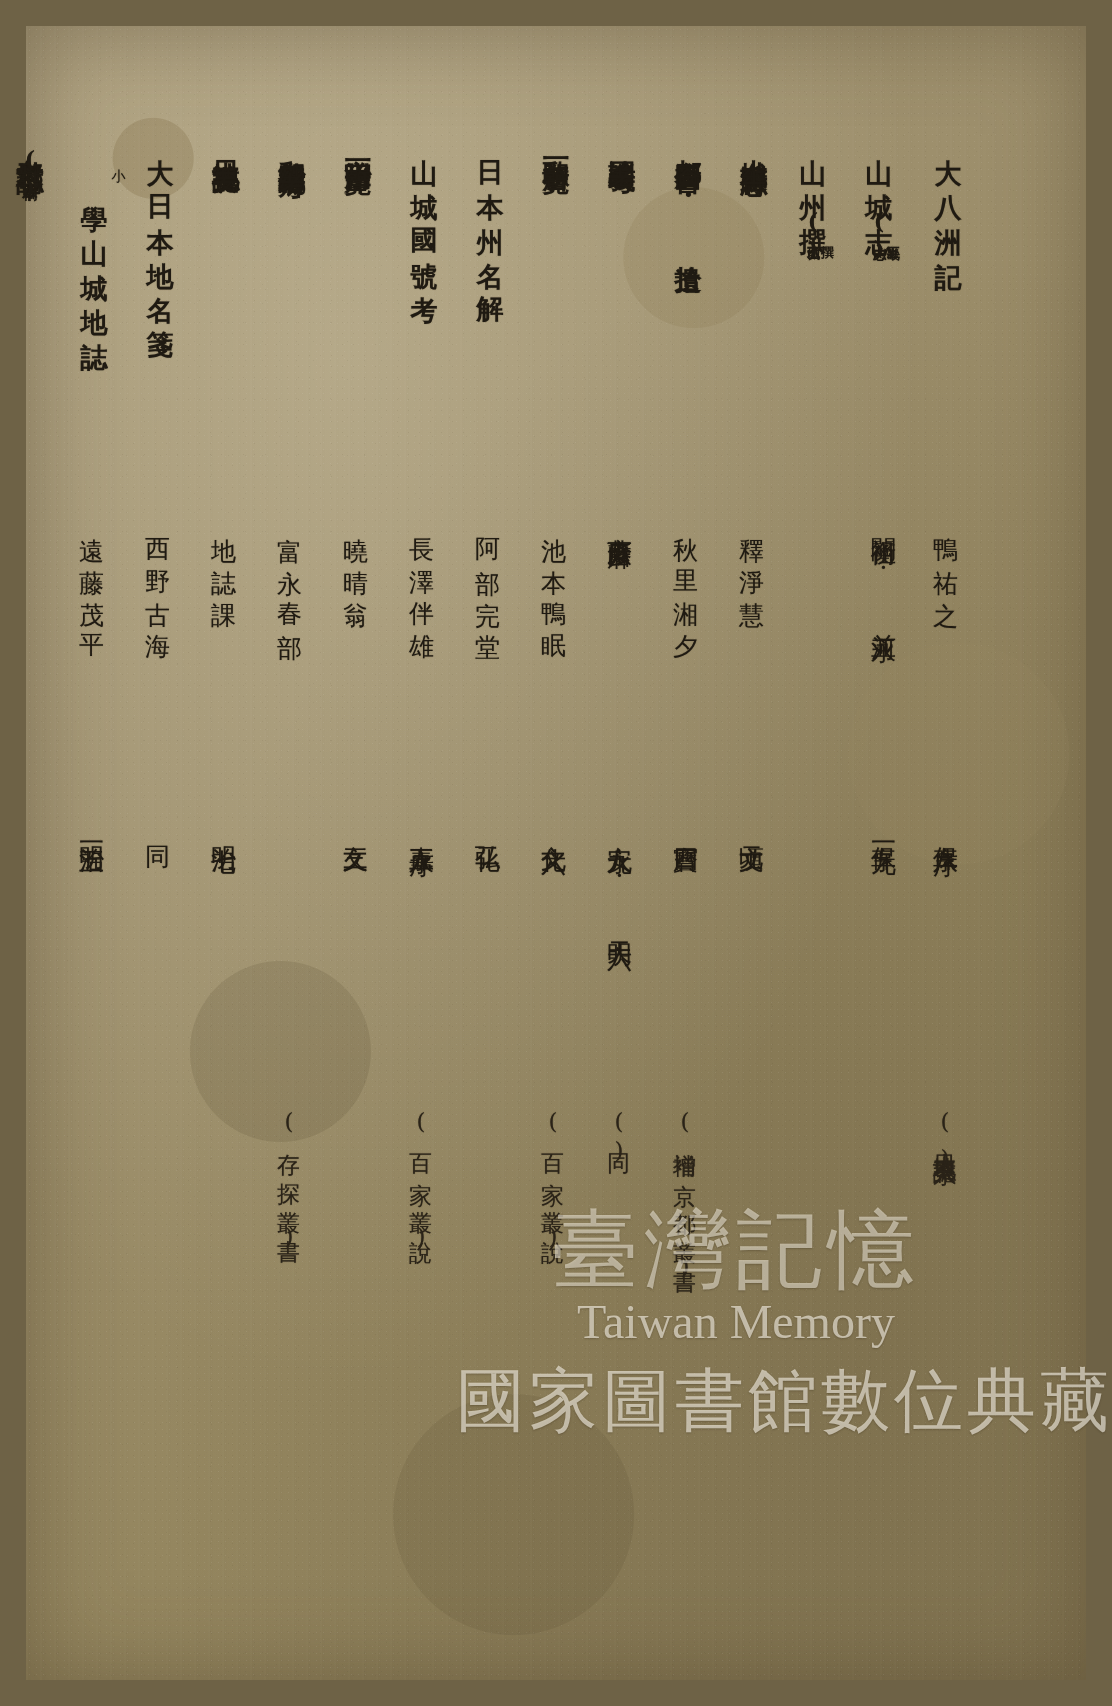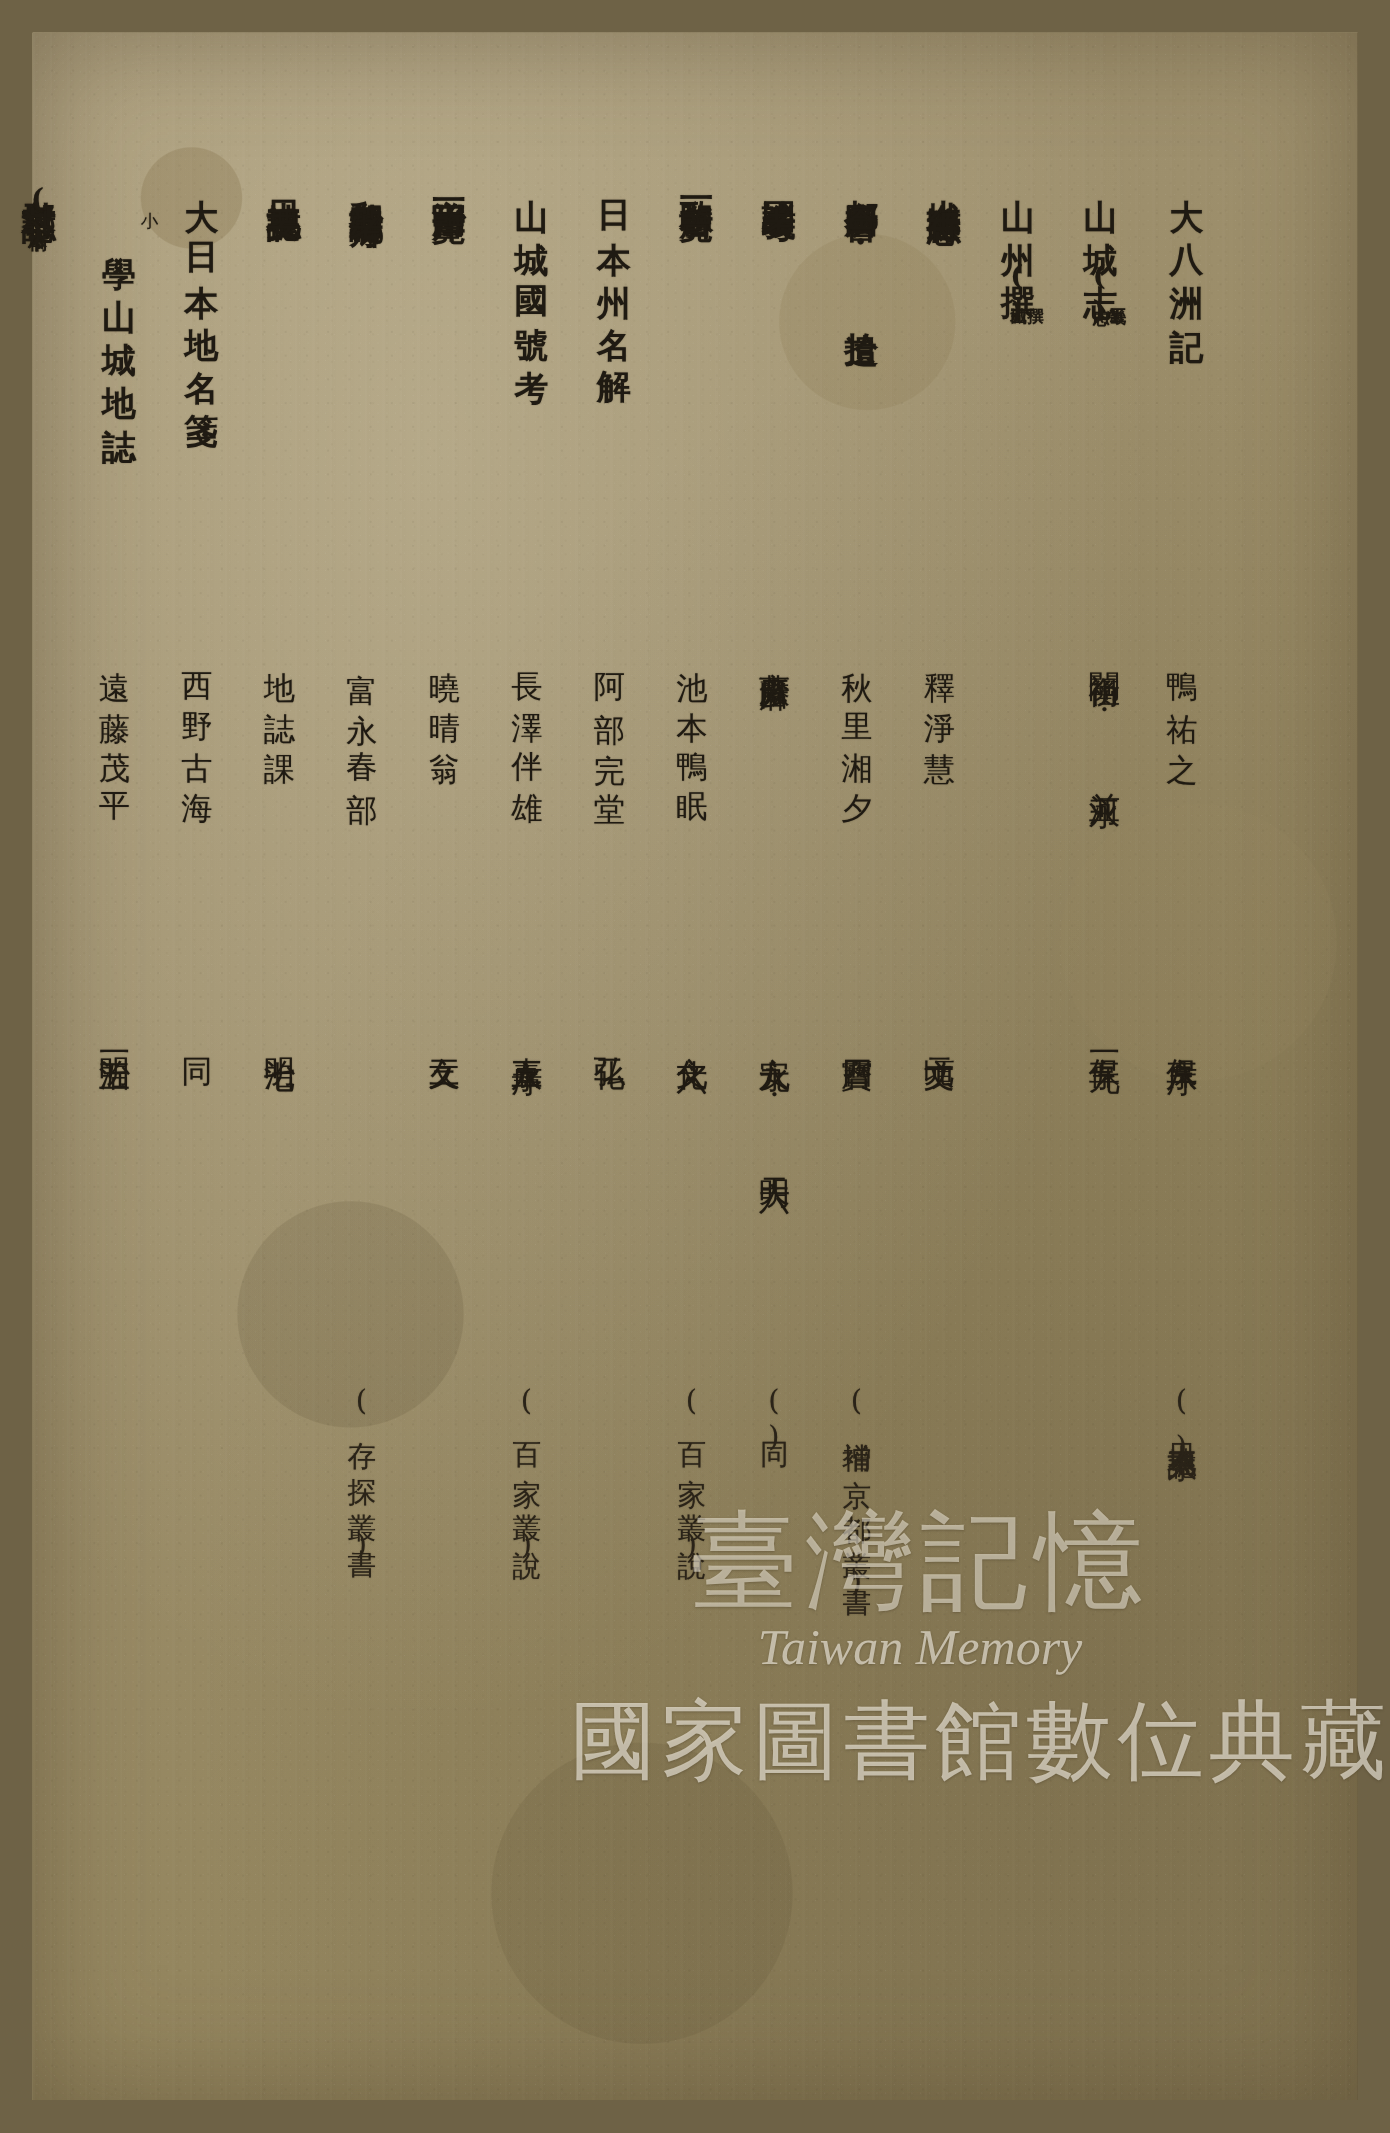--- a/index.html
+++ b/index.html
@@ -126,23 +126,22 @@
   }
   #wm-cn {
     font-size: 86px;
     font-family: "DejaVu Serif", "Liberation Serif", serif;
     letter-spacing: 6px;
     line-height: 1;
     white-space: nowrap;
     text-align: center;
   }
   #wm-en {
-    font-size: 40px;
+    font-size: 48px;
     font-family: "Liberation Serif", serif;
-    font-style: italic;
     margin-top: 2px;
     color: rgba(248,244,232,0.62);
   }
   #wm-cn2 {
     font-size: 69px;
     letter-spacing: 4px;
     margin-top: 6px;
     color: rgba(248,244,232,0.62);
     white-space: nowrap;
   }

